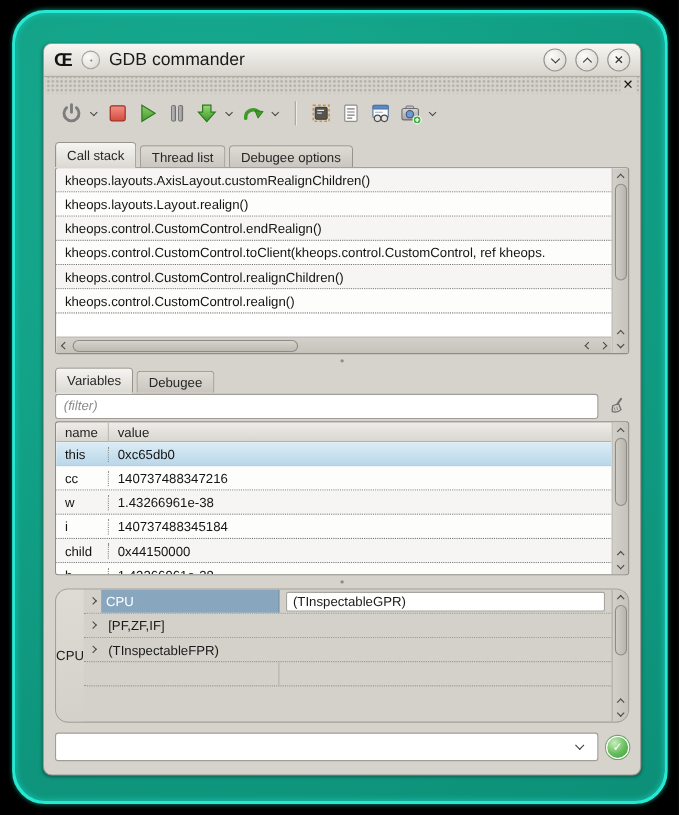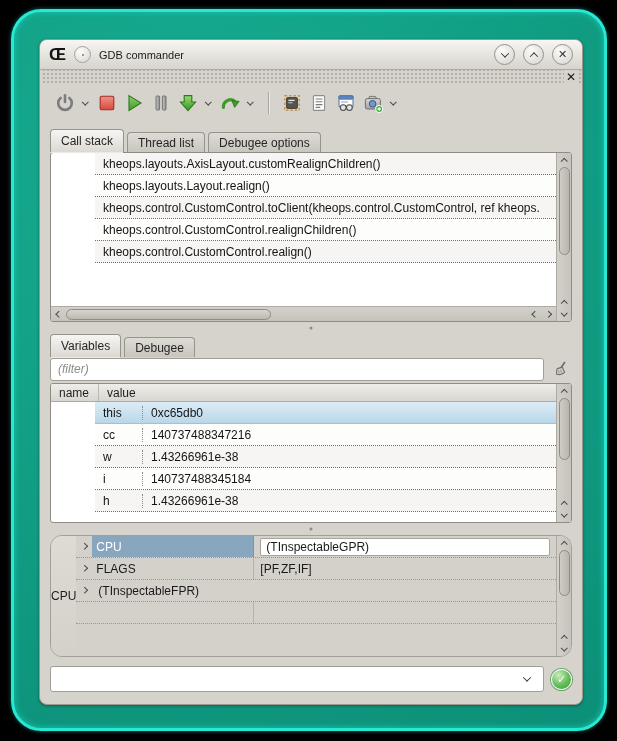--- a/index.html
+++ b/index.html
@@ -30,21 +30,21 @@
     padding:0 9px; background:linear-gradient(#f7f6f3,#e5e3dd 55%,#d7d4ce);
     border-bottom:1px solid #aeaba5;
   }
   .logo { font-weight:bold; font-size:17px; color:#141414; line-height:1; }
   .menu-btn {
     width:17px; height:17px; border-radius:50%;
     background:radial-gradient(circle at 35% 30%, #fcfbf9, #d9d6d0);
     border:1px solid #a5a29c; position:relative;
   }
   .menu-btn::after{content:"";position:absolute;left:7px;top:7px;width:2px;height:2px;border-radius:50%;background:#7e7b76;}
-  .title { font-size:11px; color:#1b1b1b; }
+  .title { font-size:16px; color:#1b1b1b; }
   .tb-spacer { flex:1; }
   .wbtn {
     width:21px; height:21px; border-radius:50%;
     background:radial-gradient(circle at 35% 30%, #fcfbf9, #d7d4ce);
     border:1px solid #96938c; display:flex; align-items:center; justify-content:center;
     font-size:11px; font-weight:bold; color:#2f2f2f; cursor:default;
   }
   .chev { display:inline-block; width:6px; height:6px; border-right:1.8px solid #3c3c3c; border-bottom:1.8px solid #3c3c3c; }
   .chev.up   { transform:rotate(-135deg) translate(-1px,-1px); }
   .chev.down { transform:rotate(45deg) translate(-1px,-1px); }
@@ -94,21 +94,21 @@
   }
   .panel .list-body { flex:1; overflow:hidden; display:flex; flex-direction:column; }
   .list-header {
     flex:0 0 20px; display:flex; align-items:center;
     background:linear-gradient(#efede9,#d9d6d0); border-bottom:1px solid #aeaba5;
     font-size:12px; color:#1f1f1f;
   }
   .list-header .hcell { padding:0 8px; height:100%; display:flex; align-items:center; }
   .row {
     flex:0 0 22px; display:flex; align-items:center; font-size:12px; color:#141414;
-    border-bottom:1px dotted #6f6f6f; white-space:nowrap; overflow:hidden; background:#fdfdfc;margin-left:44px;
+    border-bottom:1px dotted #6f6f6f; white-space:nowrap; overflow:hidden; background:#fdfdfc;
   }
   .row:nth-child(odd) { background:#f6f5f3; }
   .row .cell { padding:0 8px; overflow:hidden; white-space:nowrap; }
   .row.selected {
     background:linear-gradient(#dcecf6,#b9d7e9); border-bottom:1px solid #9ec3d8;
   }
 
   
   .vscroll {
     flex:0 0 15px; background:linear-gradient(90deg,#d3d0ca,#c6c3bd);
@@ -349,20 +349,23 @@
         </div>
 
         <div class="panel callstack-panel">
           <div class="cs-left">
             <div class="cs-rows">
               <div class="row">
                   <span class="cell">kheops.layouts.AxisLayout.customRealignChildren()</span>
                 </div>
               <div class="row">
                   <span class="cell">kheops.layouts.Layout.realign()</span>
+                </div>
+              <div class="row">
+                  <span class="cell">kheops.control.CustomControl.endRealign()</span>
                 </div>
               <div class="row">
                   <span class="cell">kheops.control.CustomControl.toClient(kheops.control.CustomControl, ref kheops.</span>
                 </div>
               <div class="row">
                   <span class="cell">kheops.control.CustomControl.realignChildren()</span>
                 </div>
               <div class="row">
                   <span class="cell">kheops.control.CustomControl.realign()</span>
                 </div>
@@ -432,20 +435,24 @@
               </div>
               <div class="row">
                 <span class="cell vcol-name">w</span>
                 <span class="cell">1.43266961e-38</span>
               </div>
               <div class="row">
                 <span class="cell vcol-name">i</span>
                 <span class="cell">140737488345184</span>
               </div>
               <div class="row">
+                <span class="cell vcol-name">child</span>
+                <span class="cell">0x44150000</span>
+              </div>
+              <div class="row">
                 <span class="cell vcol-name">h</span>
                 <span class="cell">1.43266961e-38</span>
               </div>
             </div>
           </div>
           <div class="vscroll">
             <span class="sb-btn">
                 <i class="chev sm up"></i>
               </span>
             <span class="vthumb" style="flex:0 0 62px"></span>
@@ -471,21 +478,20 @@
                   </span>
                 <span class="cpu-name">CPU</span>
                 <span class="cpu-value">
                     <span class="cpu-field">(TInspectableGPR)</span>
                   </span>
               </div>
               <div class="cpu-row">
                 <span class="cpu-arrow">
                     <i class="chev sm right"></i>
                   </span>
-                <span class="cpu-name">FLAGS</span>
                 <span class="cpu-value">[PF,ZF,IF]</span>
               </div>
               <div class="cpu-row disabled">
                 <span class="cpu-arrow">
                     <i class="chev sm right"></i>
                   </span>
                 <span class="cpu-value">(TInspectableFPR)</span>
               </div>
               <div class="cpu-row">
                 <span class="cpu-arrow"></span>

